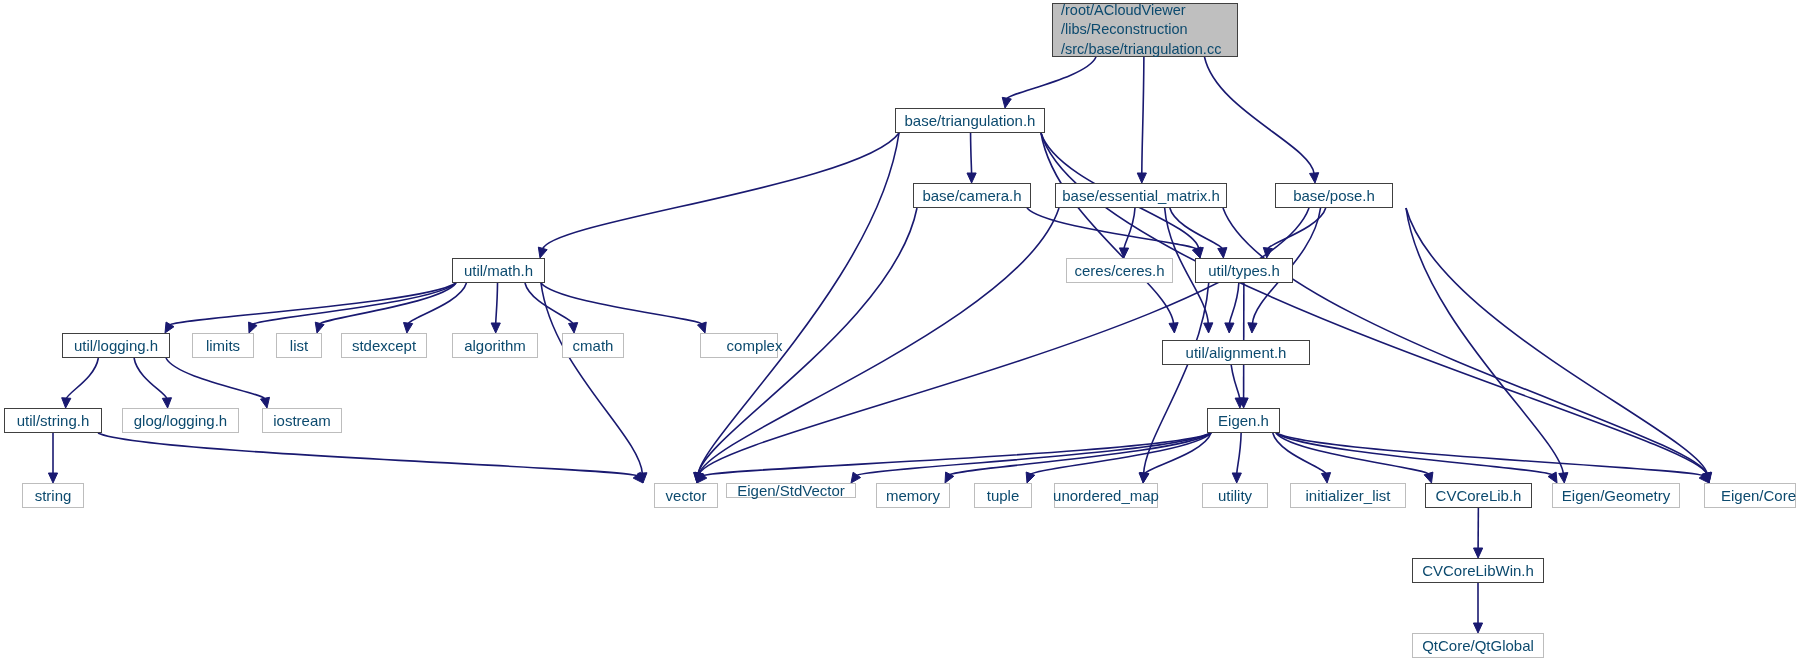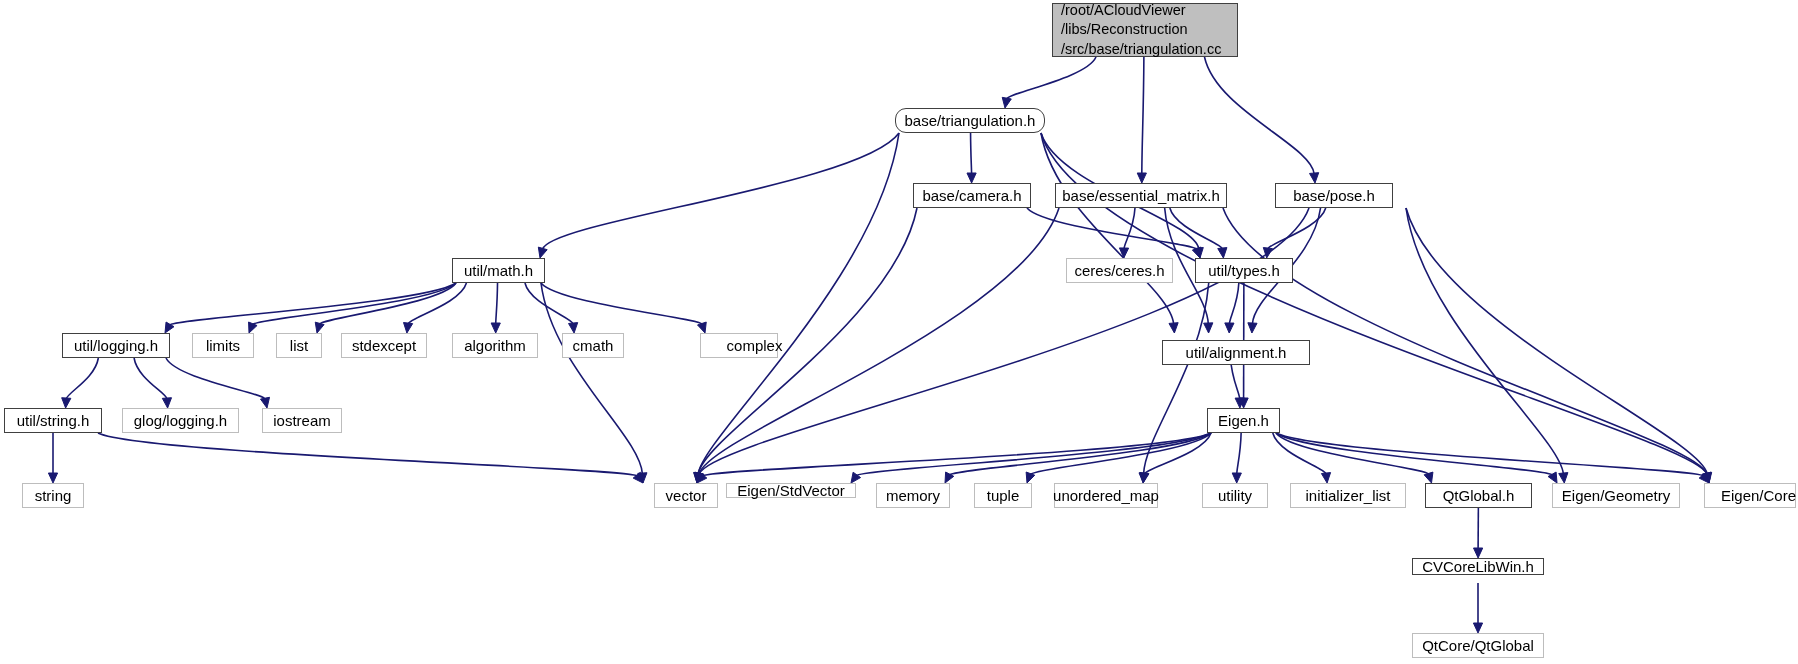--- a/index.html
+++ b/index.html
@@ -33,21 +33,21 @@
     stroke-width: 1;
   }
   .node {
     position: absolute;
     box-sizing: border-box;
     display: flex;
     align-items: center;
     justify-content: center;
     background: #ffffff;
     border: 1px solid #bdbdbd;
-    color: #000000;
+    color: #0c4a6e;
     font-size: 15px;
     line-height: 1.18;
     white-space: nowrap;
     text-align: center;
     padding: 0 6px;
   }
   .node.project {
     border: 1.8px solid #404040;
   }
   .node.current {
@@ -167,21 +167,21 @@
       <polygon points="1709,483 1699.1610530010178,478.0649091243201 1706.3450460478937,472.31771468681933" class="arrow-head"></polygon>
       <path d="M 1478.36 508 C 1478.3327 529, 1478.1078 543, 1478.1046799993671 549.0000012167998" class="edge-path"></path>
       <polygon points="1478.1,558 1473.5052006212168,547.997609352323 1482.705199377377,548.0023933516763" class="arrow-head"></polygon>
       <path d="M 1478 583 C 1478 604, 1478 618, 1478 624" class="edge-path"></path>
       <polygon points="1478,633 1473.4,623 1482.6,623" class="arrow-head"></polygon>
     </svg>
   <div id="node-layer">
       <div class="node current" style="left: 1052px; top: 3px; width: 186px; height: 54px;"><span class="node-label">/root/ACloudViewer
 /libs/Reconstruction
 /src/base/triangulation.cc</span></div>
-      <div class="node project" style="left: 895px; top: 108px; width: 150px; height: 25px; border-radius: 11px;">
+      <div class="node project" style="left: 895px; top: 108px; width: 150px; height: 25px;">
         <span class="node-label">base/triangulation.h</span>
       </div>
       <div class="node project" style="left: 913px; top: 183px; width: 118px; height: 25px;">
         <span class="node-label">base/camera.h</span>
       </div>
       <div class="node project" style="left: 1055px; top: 183px; width: 172px; height: 25px;">
         <span class="node-label">base/essential_matrix.h</span>
       </div>
       <div class="node project" style="left: 1275px; top: 183px; width: 118px; height: 25px; align-items: center;">
         <span class="node-label">base/pose.h</span>
@@ -249,28 +249,28 @@
       <div class="node" style="left: 1054px; top: 483px; width: 104px; height: 25px;">
         <span class="node-label">unordered_map</span>
       </div>
       <div class="node" style="left: 1202px; top: 483px; width: 66px; height: 25px;">
         <span class="node-label">utility</span>
       </div>
       <div class="node" style="left: 1290px; top: 483px; width: 116px; height: 25px;">
         <span class="node-label">initializer_list</span>
       </div>
       <div class="node project" style="left: 1425px; top: 483px; width: 107px; height: 25px;">
-        <span class="node-label">QtGlobal.h</span>
+        <span class="node-label">CVCoreLib.h</span>
       </div>
       <div class="node" style="left: 1552px; top: 483px; width: 128px; height: 25px;">
         <span class="node-label">Eigen/Geometry</span>
       </div>
       <div class="node" style="left: 1704px; top: 483px; width: 92px; height: 25px; padding-left: 23px;">
         <span class="node-label">Eigen/Core</span>
       </div>
-      <div class="node project" style="left: 1412px; top: 558px; width: 132px; height: 17px;">
+      <div class="node project" style="left: 1412px; top: 558px; width: 132px; height: 25px;">
         <span class="node-label">CVCoreLibWin.h</span>
       </div>
       <div class="node" style="left: 1412px; top: 633px; width: 132px; height: 25px;">
         <span class="node-label">QtCore/QtGlobal</span>
       </div>
     </div>
 </div>
 
 </body></html>

